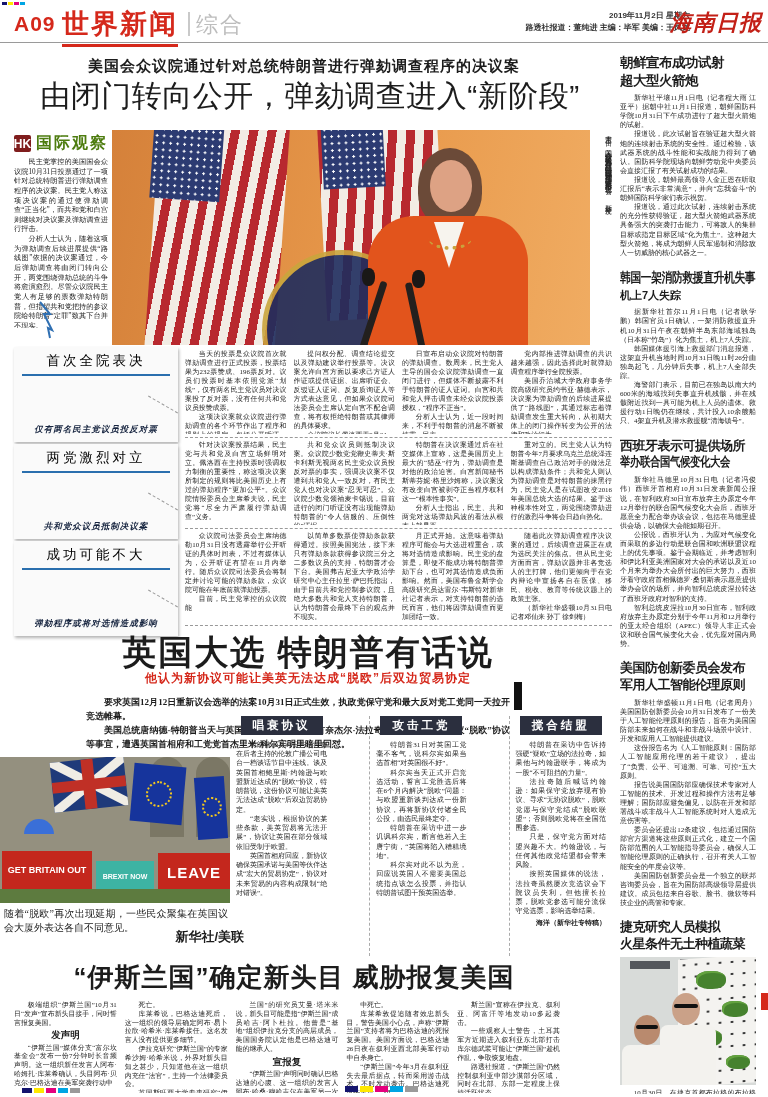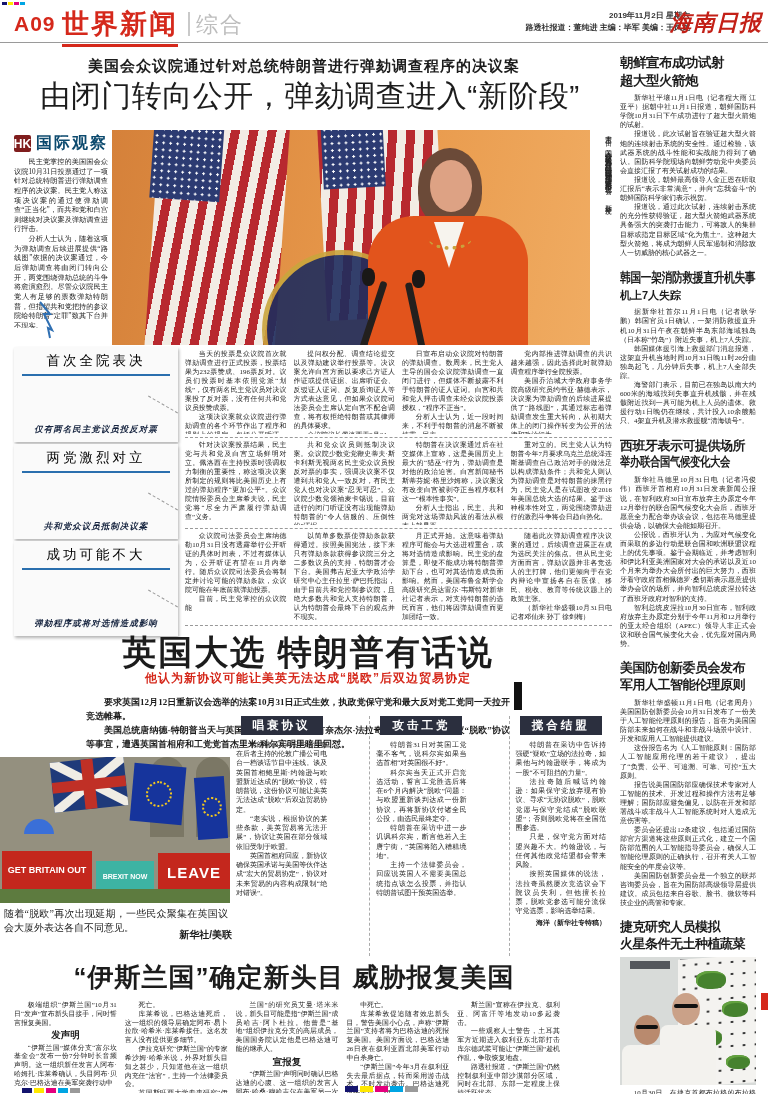--- a/index.html
+++ b/index.html
@@ -17,21 +17,21 @@
   .masthead{right:6px;top:8px;font-size:22px;font-weight:bold;font-style:italic;color:#c32017;
             font-family:"Liberation Serif","DejaVu Serif",serif;letter-spacing:1px;}
   .regmarks{display:flex;gap:1px;}
   .regmarks span{display:block;}
   
   .kicker{left:24px;top:57px;width:560px;text-align:center;font-size:15px;font-weight:bold;letter-spacing:1px;}
   .mainhead{left:10px;top:76px;width:600px;text-align:center;font-size:30px;font-weight:normal;letter-spacing:0.5px;}
   .obs-row{left:14px;top:133px;display:flex;align-items:center;gap:5px;}
   .obs-badge{width:17px;height:17px;background:#7f1d1d;color:#fff;font-size:12px;font-weight:bold;
              display:flex;align-items:center;justify-content:center;border-radius:2px;}
-  .obs-label{font-size:16px;font-weight:bold;color:#0c4a6e;letter-spacing:2px;}
+  .obs-label{font-size:16px;font-weight:bold;color:#4d7c0f;letter-spacing:2px;}
   .serifbody{font-family:"Liberation Serif","DejaVu Serif",serif;}
   .intro{left:14px;top:158px;width:94px;height:170px;overflow:hidden;font-size:7.2px;line-height:1.34;text-align:justify;}
   .intro p,.paras p{margin:0;text-indent:2em;}
   .zigzag{left:36px;top:300px;}
   
   .photo1{left:112px;top:130px;width:478px;height:215px;overflow:hidden;
           background:linear-gradient(100deg,#d5813a 0%,#e8994b 55%,#f0ac62 100%);}
   .flag{position:absolute;background:repeating-linear-gradient(97deg,#b8292f 0 9px,#f2ece4 9px 18px);}
   .canton{position:absolute;background-color:#2c3b72;background-image:radial-gradient(#fff 1px,rgba(0,0,0,0) 1.3px);background-size:7px 7px;}
   .seal{position:absolute;left:150px;top:120px;width:150px;height:150px;border-radius:50%;
@@ -76,21 +76,21 @@
   .ujack .wd{position:absolute;left:-16px;top:20px;width:110px;height:9px;background:#f0ede5;transform:rotate(33deg);}
   .ujack .wd2{position:absolute;left:-16px;top:20px;width:110px;height:9px;background:#f0ede5;transform:rotate(-33deg);}
   .ujack .rc{position:absolute;left:31px;top:0;width:12px;height:50px;background:#c03026;}
   .ujack .rc2{position:absolute;left:0;top:20px;width:74px;height:11px;background:#c03026;}
   .euflag{position:absolute;background:#16349c;}
   .euring{position:absolute;border:2px dotted #f2c71f;border-radius:50%;}
   .banner{position:absolute;color:#fff;font-weight:bold;display:flex;align-items:center;justify-content:center;text-align:center;}
   .grass{position:absolute;left:0;bottom:0;width:230px;height:14px;background:#5d7b3f;}
   .umb{position:absolute;left:24px;top:62px;width:30px;height:15px;background:#3a6fd8;border-radius:15px 15px 0 0;}
   .ukcap{left:4px;top:907px;width:224px;font-size:10px;line-height:1.4;text-align:justify;}
-  .ukcapcred{left:8px;top:928px;width:224px;font-size:10px;text-align:right;font-weight:bold;}
+  .ukcapcred{left:20px;top:928px;width:224px;font-size:13px;text-align:right;font-weight:bold;}
   
   .ishead{left:14px;top:960px;width:560px;text-align:center;font-size:26px;font-weight:bold;letter-spacing:1px;}
   .iscols{left:14px;top:1001px;width:546px;height:92px;display:flex;gap:8px;overflow:hidden;}
   .iscols .col{flex:1;font-size:6.9px;line-height:1.28;text-align:justify;overflow:hidden;}
   .issub{text-align:center;font-weight:bold;font-size:9.5px;margin:2px 0;text-indent:0;}
   
   .rightcol{left:620px;top:54px;width:136px;height:1040px;overflow:hidden;}
   .ra-title{font-weight:bold;font-size:13.5px;line-height:1.3;letter-spacing:-0.5px;white-space:nowrap;}
   .ra-title.sm{font-size:13px;}
   .ra-sub{font-weight:bold;font-size:11px;margin-top:2px;}
@@ -256,21 +256,21 @@
           <p>“老实说，根据协议的某些条款，美英贸易将无法开展”，协议让英国在部分领域依旧受制于欧盟。</p>
           <p>英国首相府回应，新协议确保英国承诺与美国等伙伴达成“宏大的贸易协定”，协议对未来贸易的内容构成限制“绝对错误”。</p>
         </div>
     </div>
     <div class="ukcol">
       <div class="ukbox">攻击工党</div>
       <div class="ukbody serifbody paras">
           <p>特朗普31日对英国工党毫不客气，说科尔宾如果当选首相“对英国很不好”。</p>
           <p>科尔宾当天正式开启竞选活动，誓言工党胜选后将在6个月内解决“脱欧”问题：与欧盟重新谈判达成一份新协议，再将新协议付诸全民公投，由选民最终定夺。</p>
           <p>特朗普在采访中进一步讥讽科尔宾，断言他若入主唐宁街，“英国将陷入糟糕境地”。</p>
-          <p>主持一个法律委员会，回应说英国人不需要美国总统指点该怎么投票，并指认特朗普试图干预英国选举。</p>
+          <p>科尔宾对此不以为意，回应说英国人不需要美国总统指点该怎么投票，并指认特朗普试图干预英国选举。</p>
         </div>
     </div>
     <div class="ukcol">
       <div class="ukbox">搅合结盟</div>
       <div class="ukbody serifbody paras">
           <p>特朗普在采访中告诉持强硬“疑欧”立场的法拉奇，如果他与约翰逊联手，将成为一股“不可阻挡的力量”。</p>
           <p>法拉奇随后喊话约翰逊：如果保守党放弃现有协议、寻求“无协议脱欧”，脱欧党愿与保守党结成“脱欧联盟”；否则脱欧党将在全国范围参选。</p>
           <p>只是，保守党方面对结盟兴趣不大。约翰逊说，与任何其他政党结盟都会带来风险。</p>
           <p>按照英国媒体的说法，法拉奇虽然屡次竞选议会下院议员失利，但他擅长拉票，脱欧党参选可能分流保守党选票，影响选举结果。</p>
         </div>
@@ -349,21 +349,21 @@
     <div class="ra-body serifbody paras">
         <p>新华社平壤11月1日电（记者程大雨 江亚平）据朝中社11月1日报道，朝鲜国防科学院10月31日下午成功进行了超大型火箭炮的试射。</p>
         <p>报道说，此次试射旨在验证超大型火箭炮的连续射击系统的安全性。通过检验，该武器系统的战斗性能和实战能力得到了确认。国防科学院现场向朝鲜劳动党中央委员会直接汇报了有关试射成功的结果。</p>
         <p>报道说，朝鲜最高领导人金正恩在听取汇报后“表示非常满意”，并向“忘我奋斗”的朝鲜国防科学家们表示祝贺。</p>
         <p>报道说，通过此次试射，连续射击系统的充分性获得验证，超大型火箭炮武器系统具备强大的突袭打击能力，可将敌人的集群目标或指定目标区域“化为焦土”。这种超大型火箭炮，将成为朝鲜人民军遏制和消除敌人一切威胁的核心武器之一。</p>
       </div>
 
     <div class="ra-title sq">韩国一架消防救援直升机失事</div>
     <div class="ra-sub">机上7人失踪</div>
     <div class="ra-body serifbody paras">
-        <p>据新华社首尔11月1日电（记者耿学鹏）韩国官员1日确认，一架消防救援直升机10月31日午夜在朝鲜半岛东部海域独岛（日本称“竹岛”）附近失事，机上7人失踪。</p>
+        <p>据新华社首尔11月1日电（记者耿学鹏）韩国官员1日确认，一架消防救援直升机10月31日午夜在朝鲜半岛东部海域独岛（日本称“竹岛”）化为焦土，机上7人失踪。</p>
         <p>韩国媒体援引海上救援部门消息报道，这架直升机当地时间10月31日晚11时26分由独岛起飞，几分钟后失事，机上7人全部失踪。</p>
         <p>海警部门表示，目前已在独岛以南大约600米的海域找到失事直升机残骸，并在残骸附近找到一具可能为机上人员的遗体。救援行动1日晚仍在继续，共计投入10余艘船只、4架直升机及潜水救援舰“清海镇号”。</p>
       </div>
 
     <div class="ra-title sm">西班牙表示可提供场所</div>
     <div class="ra-title sm sq">举办联合国气候变化大会</div>
     <div class="ra-body serifbody paras">
         <p>新华社马德里10月31日电（记者冯俊伟）西班牙首相府10月31日发表新闻公报说，在智利政府30日宣布放弃主办原定今年12月举行的联合国气候变化大会后，西班牙愿意全力配合举办该会议，包括在马德里提供会场，以确保大会能如期召开。</p>
         <p>公报说，西班牙认为，为应对气候变化而采取的多边行动是联合国和欧洲联盟议程上的优先事项。鉴于会期临近，并考虑智利和伊比利亚美洲国家对大会的承诺以及近10个月来为举办大会所付出的巨大努力，西班牙看守政府首相佩德罗·桑切斯表示愿意提供举办会议的场所，并向智利总统皮涅拉转达了西班牙政府对智利的支持。</p>
         <p>智利总统皮涅拉10月30日宣布，智利政府放弃主办原定分别于今年11月和12月举行的亚太经合组织（APEC）领导人非正式会议和联合国气候变化大会，优先应对国内局势。</p>

